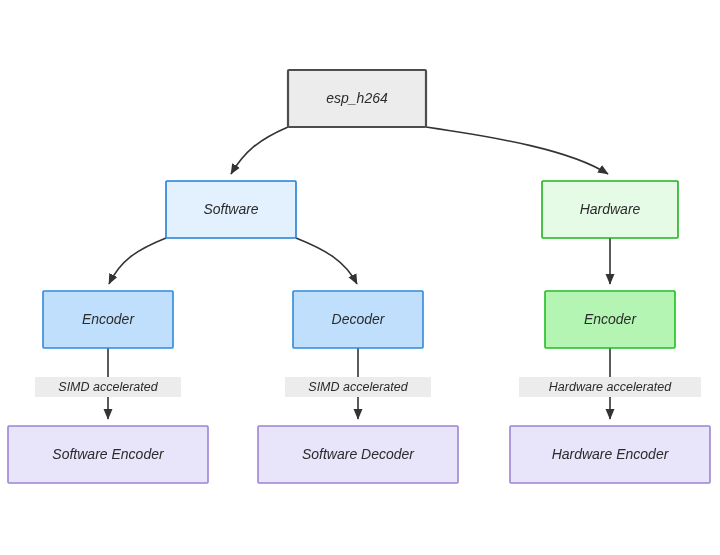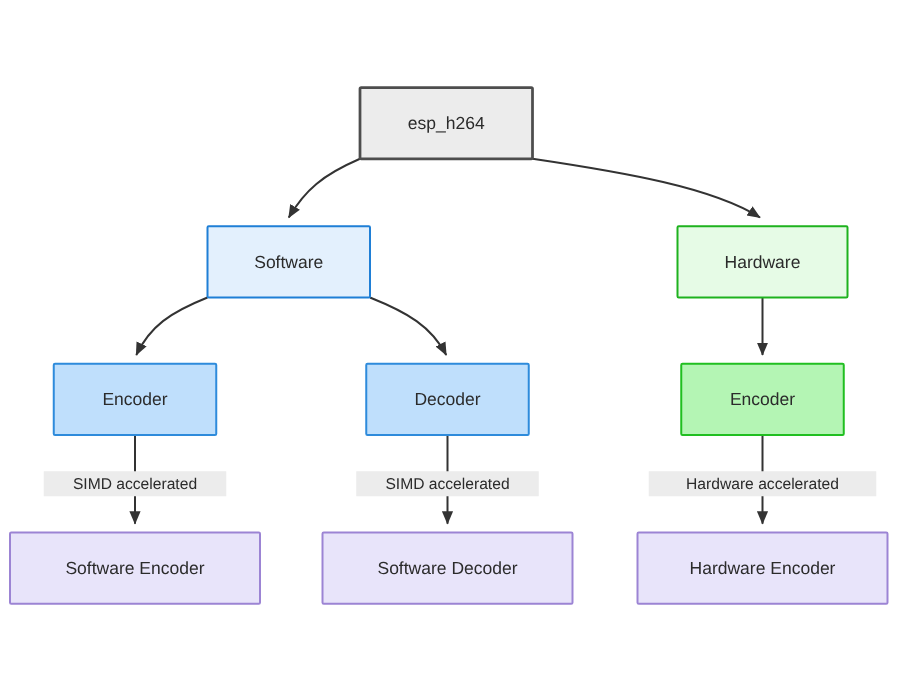--- a/index.html
+++ b/index.html
@@ -10,20 +10,21 @@
   body {
     width: 720px;
     height: 555px;
     font-family: "Liberation Sans", sans-serif;
     overflow: hidden;
   }
   #diagram-root {
     position: relative;
     width: 720px;
     height: 555px;
+    font-style: italic;
   }
   svg.flowchart {
     display: block;
     width: 720px;
     height: 555px;
   }
   .node-rect {
     stroke-width: 1.6px;
   }
   .node-rect.root {

